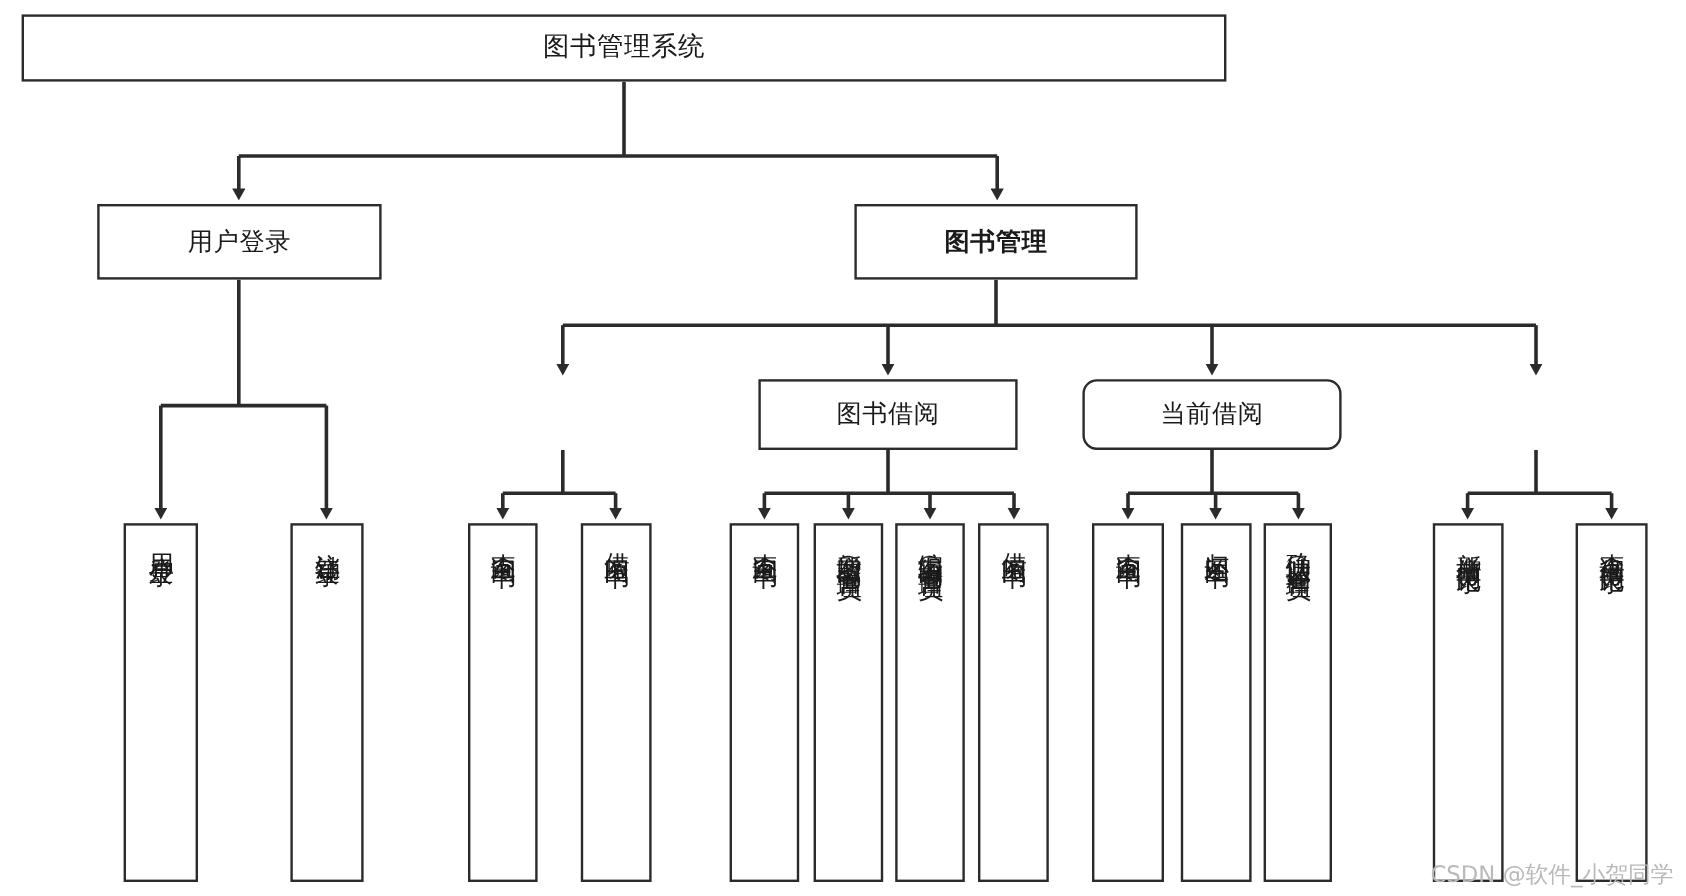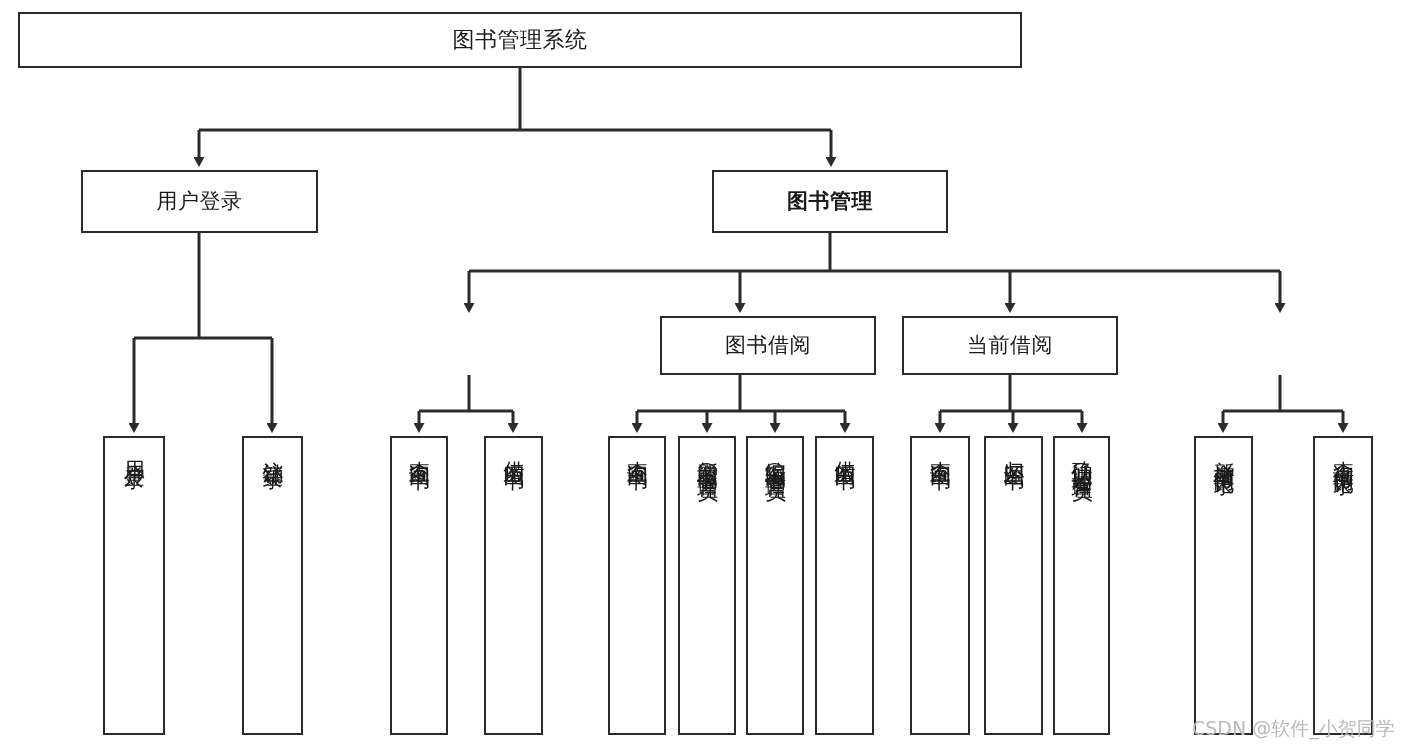--- a/index.html
+++ b/index.html
@@ -144,24 +144,24 @@
     <span class="node-label">图书管理系统</span>
   </div>
 
   <div class="node horiz" style="left: 81px; top: 170px; width: 237px; height: 63px; border-color: rgb(43, 43, 43); background: rgb(255, 255, 255); color: rgb(26, 26, 26);">
     <span class="node-label">用户登录</span>
   </div>
   <div class="node horiz" style="left: 712px; top: 170px; width: 236px; height: 63px; border-color: rgb(43, 43, 43); background: rgb(255, 255, 255); color: rgb(26, 26, 26); font-weight: bold;">
     <span class="node-label">图书管理</span>
   </div>
 
-  <div class="node horiz" style="left: 632px; top: 316px; width: 216px; height: 59px; border-color: rgb(43, 43, 43); background: rgb(255, 255, 255); color: rgb(26, 26, 26); margin-left: 28px;">
+  <div class="node horiz" style="left: 632px; top: 316px; width: 216px; height: 59px; border-color: rgb(43, 43, 43); background: rgb(255, 255, 255); color: rgb(26, 26, 26);">
     <span class="node-label">图书借阅</span>
   </div>
-  <div class="node horiz" style="left: 902px; top: 316px; width: 216px; height: 59px; border-color: rgb(43, 43, 43); background: rgb(255, 255, 255); color: rgb(26, 26, 26);">
+  <div class="node horiz" style="left: 902px; top: 316px; width: 216px; height: 59px; border-color: rgb(43, 43, 43); background: rgb(255, 255, 255); color: rgb(26, 26, 26); border-radius: 12px;">
     <span class="node-label">当前借阅</span>
   </div>
 
   <div class="node vert" style="left: 103px; top: 436px; width: 62px; height: 299px; border-color: rgb(43, 43, 43); background: rgb(255, 255, 255); color: rgb(26, 26, 26);">
     <span class="node-label">用户登录</span>
   </div>
   <div class="node vert" style="left: 242px; top: 436px; width: 61px; height: 299px; border-color: rgb(43, 43, 43); background: rgb(255, 255, 255); color: rgb(26, 26, 26);">
     <span class="node-label">注销登录</span>
   </div>
   <div class="node vert" style="left: 390px; top: 436px; width: 58px; height: 299px; border-color: rgb(43, 43, 43); background: rgb(255, 255, 255); color: rgb(26, 26, 26);">

